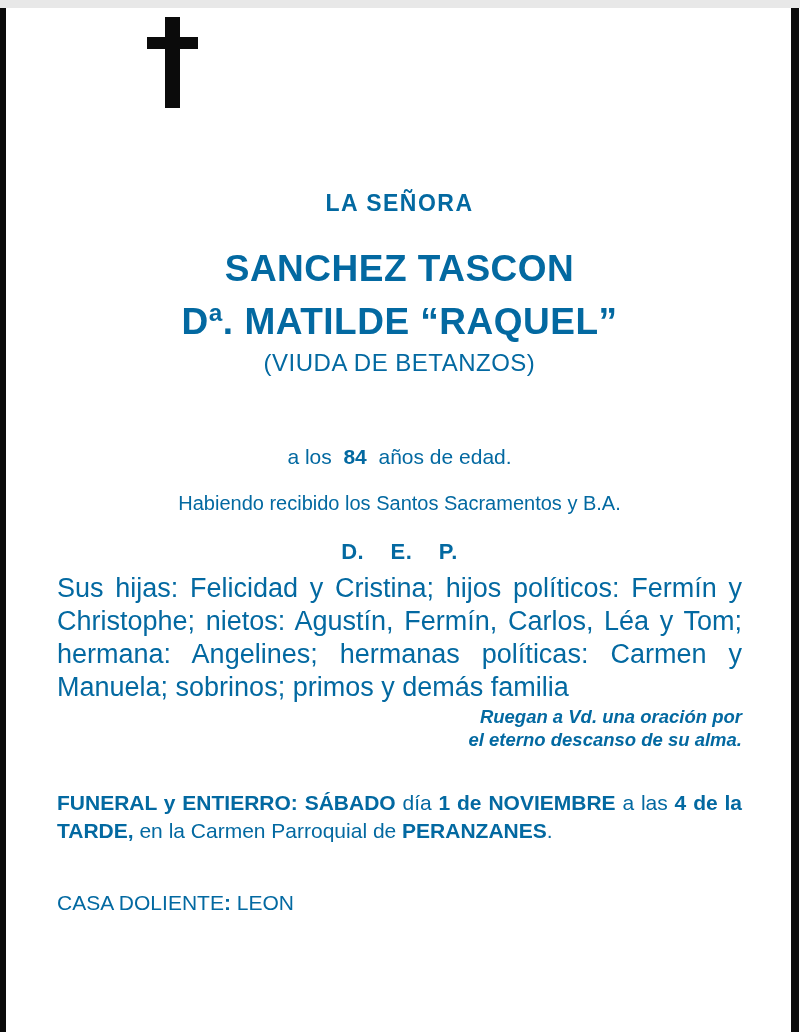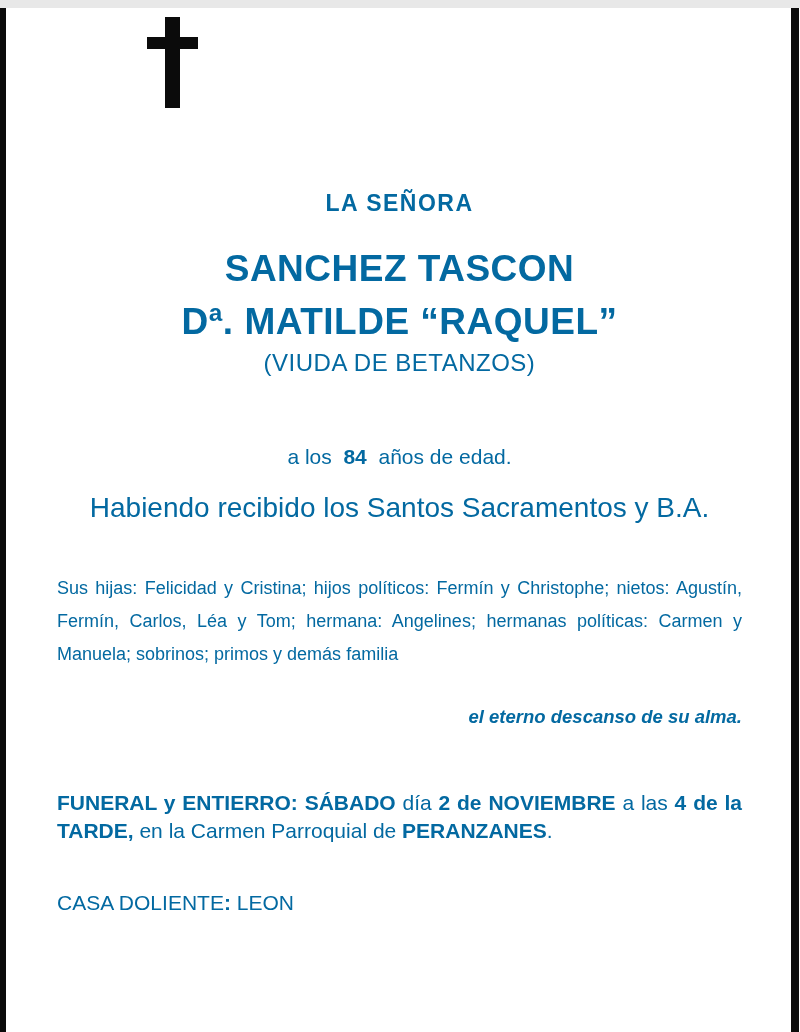--- a/index.html
+++ b/index.html
@@ -22,23 +22,23 @@
   .cross .stem{position:absolute;left:18px;top:0;width:15px;height:91px;background:#0b0b0b;}
   .cross .arm{position:absolute;left:0;top:20px;width:51px;height:12px;background:#0b0b0b;}
   
   .blk{position:absolute;left:57px;right:58px;}
   .center{text-align:center;}
   .honorific{top:182px;font-size:23px;font-weight:bold;letter-spacing:1.5px;}
   .name-main{top:234px;font-size:37px;font-weight:bold;line-height:53px;letter-spacing:0.5px;}
   .name-sub{top:341px;font-size:24px;font-weight:normal;letter-spacing:0.5px;}
   .death-line{top:392px;font-size:21px;}
   .age-line{top:437px;font-size:21px;white-space:pre;}
-  .sacraments{top:484px;font-size:28px;}
+  .sacraments{top:484px;font-size:20px;}
   .dep{top:531px;font-size:22px;font-weight:bold;white-space:pre;letter-spacing:0.5px;}
-  .family{top:564px;font-size:18px;line-height:33px;text-align:justify;}
+  .family{top:564px;font-size:27px;line-height:33px;text-align:justify;}
   .prayer{top:697px;font-size:18.5px;font-weight:bold;font-style:italic;line-height:23px;text-align:right;}
   .funeral{top:781px;font-size:21px;line-height:28px;text-align:justify;}
   .chapel{top:857px;font-size:21px;line-height:28px;font-weight:bold;text-align:justify;}
   .home{top:883px;font-size:21px;}
   b,.b{font-weight:bold;}
 </style>
 </head>
 <body>
 
 <div class="page">
@@ -59,25 +59,27 @@
     <div>Dª. MATILDE “RAQUEL”</div>
   </div>
 
   <div class="blk center name-sub">(VIUDA DE BETANZOS)</div>
 
 
   <div class="blk center age-line"><span>a los  </span><b>84</b><span>  años de edad.</span></div>
 
   <div class="blk center sacraments">Habiendo recibido los Santos Sacramentos y B.A.</div>
 
+  <div class="blk center dep">D.    E.    P.</div>
 
   <div class="blk family">Sus hijas: Felicidad y Cristina; hijos políticos: Fermín y Christophe; nietos: Agustín, Fermín, Carlos, Léa y Tom; hermana: Angelines; hermanas políticas: Carmen y Manuela; sobrinos; primos y demás familia</div>
 
   <div class="blk prayer">
+    <div>Ruegan a Vd. una oración por</div>
     <div>el eterno descanso de su alma.</div>
   </div>
 
-  <div class="blk funeral"><b>FUNERAL y ENTIERRO: SÁBADO</b><span> día </span><b>2 de NOVIEMBRE</b><span> a las </span><b>4 de la TARDE,</b><span> en la Carmen Parroquial de </span><b>PERANZANES</b><span>.</span></div>
+  <div class="blk funeral"><b>FUNERAL y ENTIERRO: SÁBADO</b><span> día </span><b>1 de NOVIEMBRE</b><span> a las </span><b>4 de la TARDE,</b><span> en la Carmen Parroquial de </span><b>PERANZANES</b><span>.</span></div>
 
 
   <div class="blk home"><span>CASA DOLIENTE</span><b>:</b><span> LEON</span></div>
 
 </div>
 
 </body></html>

